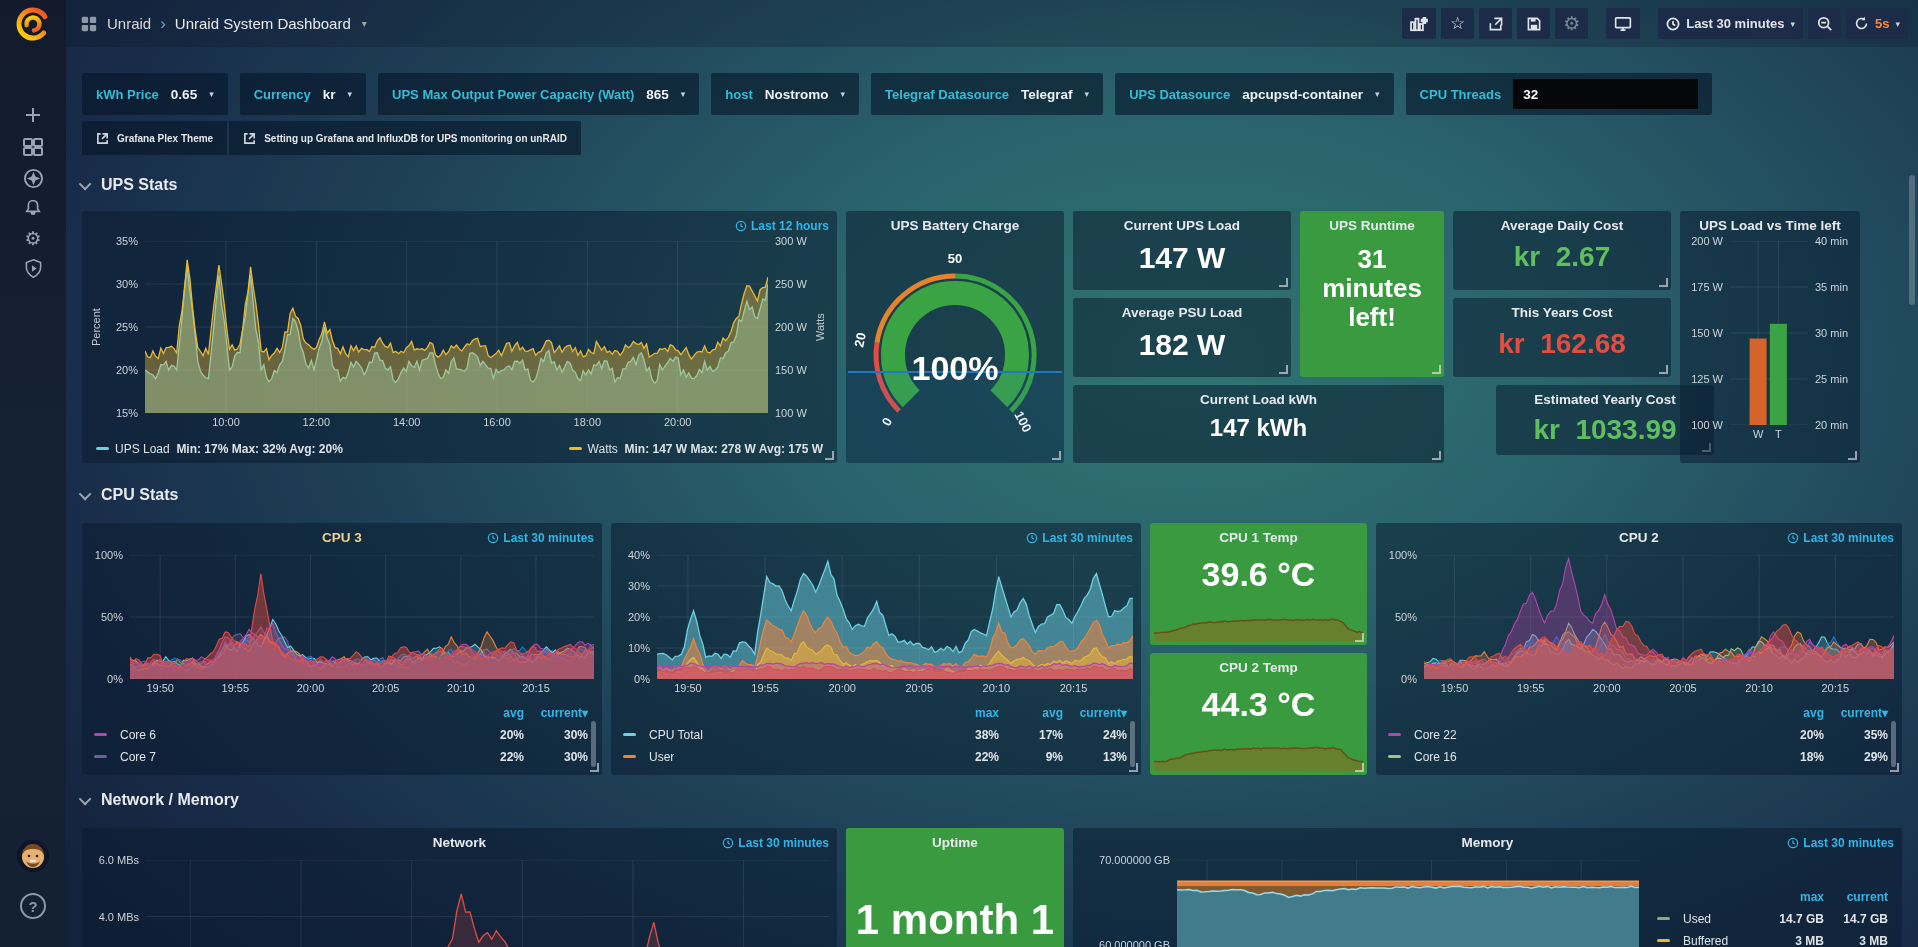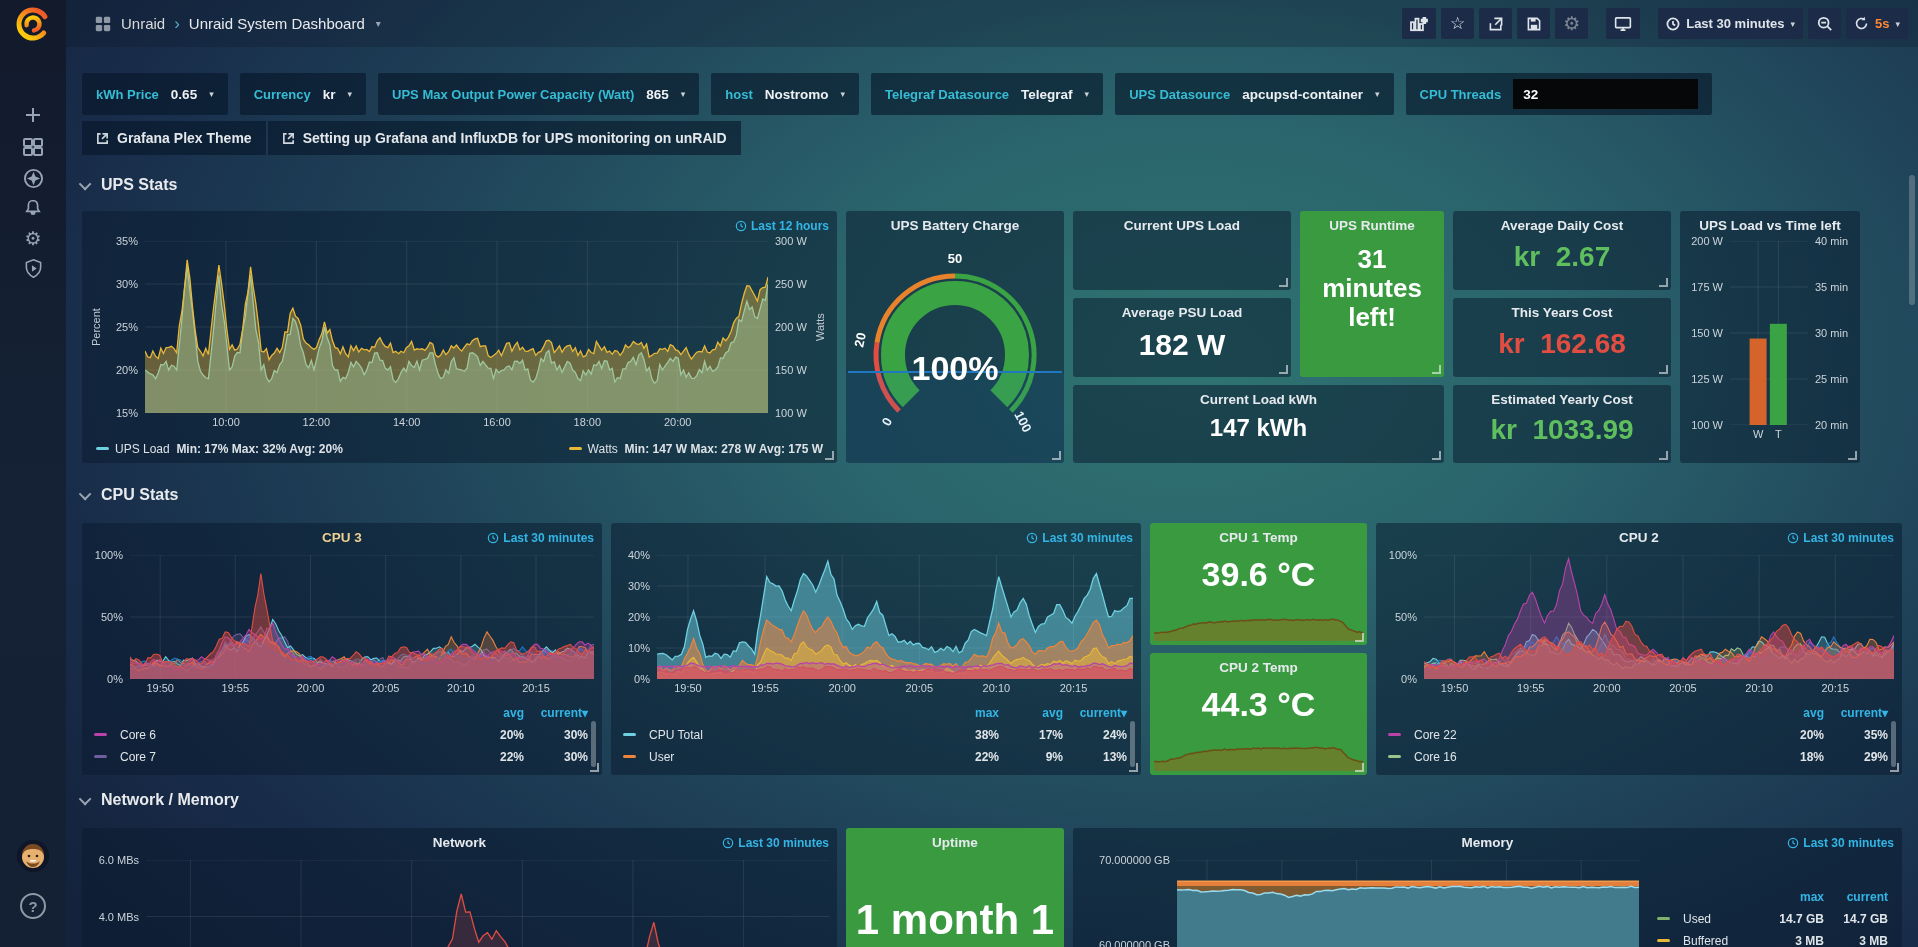--- a/index.html
+++ b/index.html
@@ -19,21 +19,21 @@
   .side-icon { position:absolute; left:0; width:66px; height:28px; display:flex; align-items:center; justify-content:center;
     color:#97a4b3; cursor:pointer; }
   .side-icon svg { stroke:#97a4b3; fill:none; stroke-width:2; }
   .gear-glyph { font-size:19px; color:#97a4b3; line-height:1; }
   .avatar-wrap { position:absolute; left:17px; width:32px; height:32px; border-radius:50%; overflow:hidden; background:#0e1627; cursor:pointer; }
   .help-circle { position:absolute; left:20px; width:26px; height:26px; border:2px solid #8e99a5; border-radius:50%;
     color:#8e99a5; display:flex; align-items:center; justify-content:center; font-size:15px; font-weight:bold; cursor:pointer; }
   
   .topnav { position:absolute; left:66px; right:0; top:0; height:47px; background:rgba(11,20,36,.25); z-index:20;
     display:flex; align-items:center; }
-  .crumb { display:flex; align-items:center; gap:9px; padding-left:14px; font-size:15px;margin-left:14px; }
+  .crumb { display:flex; align-items:center; gap:9px; padding-left:14px; font-size:15px; }
   .crumb-app { color:#d8d9da; cursor:pointer; }
   .crumb-sep { color:#5da8c2; font-size:17px; }
   .crumb-title { color:#e8eaed; cursor:pointer; }
   .crumb-caret { color:#9aa5b0; font-size:10px; margin-left:2px; }
   .nav-right { margin-left:auto; display:flex; align-items:center; gap:5px; padding-right:10px; }
   .nav-btn { height:31px; min-width:33px; padding:0 8px; background:#1c2b47; border-radius:2px;
     display:flex; align-items:center; justify-content:center; gap:6px; cursor:pointer; color:#dfe4ea; }
   .nav-btn svg { stroke:#dfe4ea; fill:none; stroke-width:2; }
   .nav-gap { width:8px; }
   .star-glyph { font-size:17px; line-height:1; }
@@ -44,21 +44,21 @@
   .varbar { position:absolute; left:82px; top:73px; display:flex; gap:12px; z-index:10; }
   .var-box { background:rgba(7,22,40,.62); border-radius:2px; height:42px; display:flex; align-items:center;
     padding:0 14px; gap:12px; cursor:pointer; }
   .var-label { color:#36bcd4; font-size:13px; font-weight:bold; white-space:nowrap; }
   .var-value { color:#eef1f4; font-size:13.5px; font-weight:bold; white-space:nowrap; }
   .thr-input { width:185px; height:30px; background:#060708; border:none; color:#fff; font-size:13.5px; font-weight:bold;
     padding:0 10px; font-family:"Liberation Sans",sans-serif; outline:none; }
   
   .linkbar { position:absolute; left:82px; top:121px; display:flex; gap:2px; z-index:10; }
   .link-box { background:rgba(7,22,40,.62); height:34px; display:flex; align-items:center; gap:8px; padding:0 14px;
-    font-size:14px; font-weight:bold; color:#e4e8ec; cursor:pointer; }
+    font-size:10px; font-weight:bold; color:#e4e8ec; cursor:pointer; }
   .link-box svg { stroke:#cfd6dd; fill:none; stroke-width:1.8; }
   
   .sechead { position:absolute; left:82px; display:flex; align-items:center; gap:10px; cursor:pointer; z-index:10; }
   .sechead .chev { width:9px; height:9px; border-left:2px solid #9aa5b0; border-bottom:2px solid #9aa5b0;
     transform:rotate(-45deg) translateY(-2px); }
   .sechead .sectitle { font-size:16px; font-weight:bold; color:#e8eaed; }
   
   .panel { position:absolute; background:rgba(9,26,46,.52); border-radius:3px; }
   .panel::after { content:""; position:absolute; right:3px; bottom:3px; width:7px; height:7px;
     border-right:2px solid rgba(255,255,255,.55); border-bottom:2px solid rgba(255,255,255,.55); }
@@ -398,20 +398,21 @@
       <text x="109.0" y="23.0" fill="#fff" font-size="13" font-weight="bold" text-anchor="middle" dominant-baseline="middle" transform="rotate(0 109.0 23.0)">50</text>
       <text x="176.2" y="185.2" fill="#fff" font-size="13" font-weight="bold" text-anchor="middle" dominant-baseline="middle" transform="rotate(62 176.2 185.2)">100</text>
     </svg>
   <div class="blue-line"></div>
   <div class="blue-fill"></div>
   <div class="gauge-val">100%</div>
 </div>
 
 <div class="panel" style="left:1073px;top:211px;width:218px;height:79px">
   <div class="ptitle">Current UPS Load</div>
+  <div class="stat-val" style="top:30px;font-size:30px">147 W</div>
 </div>
 <div class="panel" style="left:1073px;top:298px;width:218px;height:79px">
   <div class="ptitle">Average PSU Load</div>
   <div class="stat-val" style="top:30px;font-size:30px">182 W</div>
 </div>
 <div class="panel" style="left:1073px;top:385px;width:371px;height:78px">
   <div class="ptitle">Current Load kWh</div>
   <div class="stat-val" style="top:29px;font-size:24px">147 kWh</div>
 </div>
 
@@ -421,21 +422,21 @@
 </div>
 
 <div class="panel" style="left:1453px;top:211px;width:218px;height:79px">
   <div class="ptitle">Average Daily Cost</div>
   <div class="stat-val" style="top: 30px; font-size: 28px; color: rgb(95, 191, 95);">kr  2.67</div>
 </div>
 <div class="panel" style="left:1453px;top:298px;width:218px;height:79px">
   <div class="ptitle">This Years Cost</div>
   <div class="stat-val" style="top: 30px; font-size: 28px; color: rgb(226, 77, 66);">kr  162.68</div>
 </div>
-<div class="panel" style="left:1453px;top:385px;width:218px;height:78px">
+<div class="panel" style="left:1496px;top:385px;width:218px;height:70px">
   <div class="ptitle">Estimated Yearly Cost</div>
   <div class="stat-val" style="top: 29px; font-size: 28px; color: rgb(95, 191, 95);">kr  1033.99</div>
 </div>
 
 <div class="panel" style="left:1680px;top:211px;width:180px;height:252px">
   <div class="ptitle">UPS Load vs Time left</div>
   <div class="gwrap" style="top:30px;height:184px">
     <div class="yt lft" style="width:42px">
         <span>200 W</span>
         <span>175 W</span>

